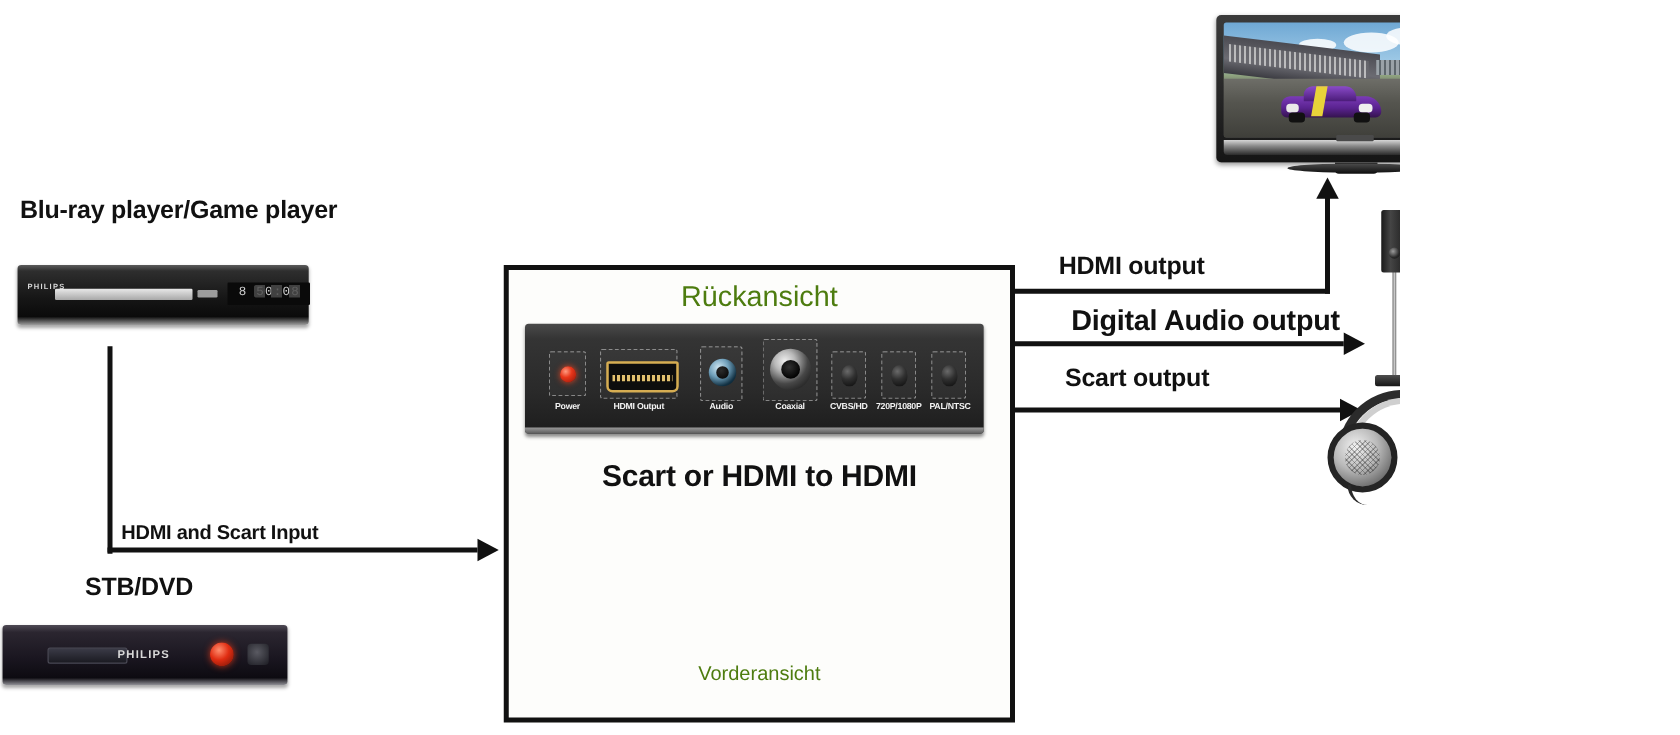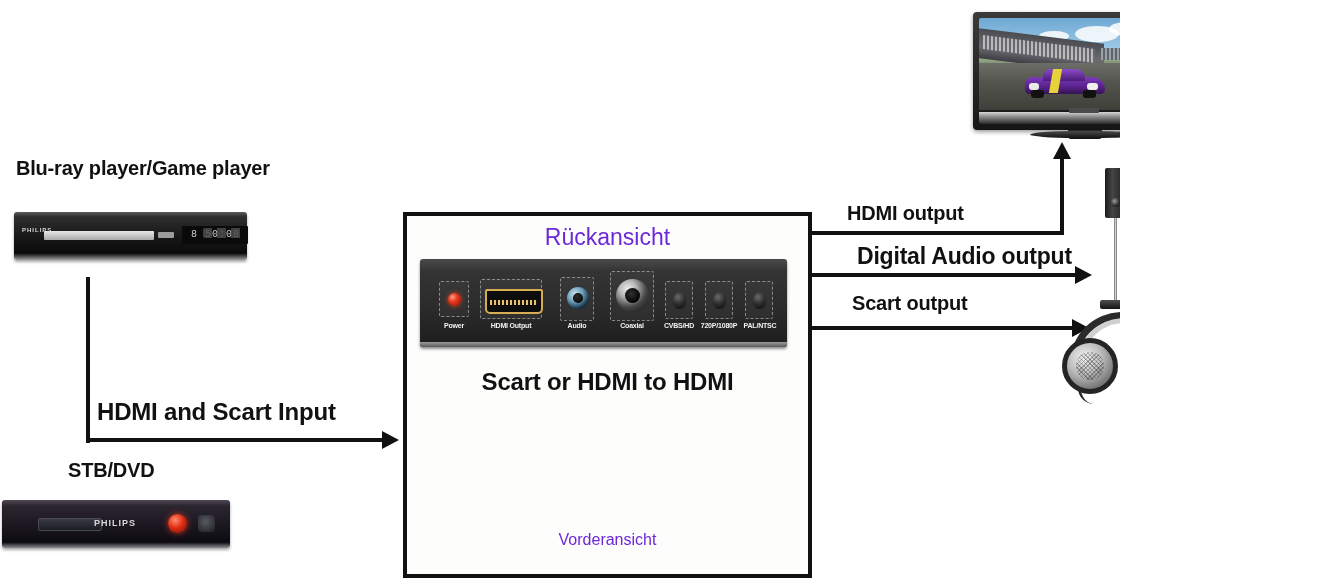--- a/index.html
+++ b/index.html
@@ -22,21 +22,21 @@
 
   
   .lbl-bold {
     font-weight: bold;
     color: #111;
     white-space: nowrap;
     letter-spacing: -0.2px;
   }
   .lbl-light {
     font-weight: normal;
-    color: #6d28d9;
+    color: #4d7c0f;
     white-space: nowrap;
   }
 
   
   .hline { background: #111; height: 4px; }
   .vline { background: #111; width: 4px; }
   .arrow-right {
     width: 0; height: 0;
     border-top: 9px solid transparent;
     border-bottom: 9px solid transparent;
@@ -295,21 +295,21 @@
     <div class="abs" style="left:238px; top:20px; width:0; height:0;"></div>
 
   </div>
 
   <div class="abs" style="left:203px; top:228px; width:40px; height:10px;
               background:repeating-linear-gradient(90deg,#4a4a4a 0 9px,transparent 9px 14px);
               border-radius:2px; opacity:.85;"></div>
 
   <div class="abs vline" style="left:86px; top:277px; height:166px;"></div>
 
-  <div class="abs lbl-bold" style="left:97px; top:398px; font-size:24px;">HDMI and Scart Input</div>
+  <div class="abs lbl-bold" style="left:97px; top:418px; font-size:16px;">HDMI and Scart Input</div>
   <div class="abs hline" style="left:86px; top:438px; width:296px;"></div>
   <div class="abs arrow-right" style="left:382px; top:431px;"></div>
 
   <div class="abs lbl-bold" style="left:68px; top:459px; font-size:20px;">STB/DVD</div>
 
   <div class="av-device" style="left:2px; top:500px; width:228px; height:48px;
               background:linear-gradient(180deg,#4f4a55 0%,#2b2630 12%,#1a1620 55%,#0d0b11 88%,#8f8f95 100%);
               box-shadow:0 2px 3px rgba(0,0,0,.35);">
     <div class="abs" style="left:36px; top:18px; width:62px; height:11px;
                 background:linear-gradient(180deg,#3a3a46,#1b1b22); border:1px solid #4a4a55; border-radius:2px;"></div>

